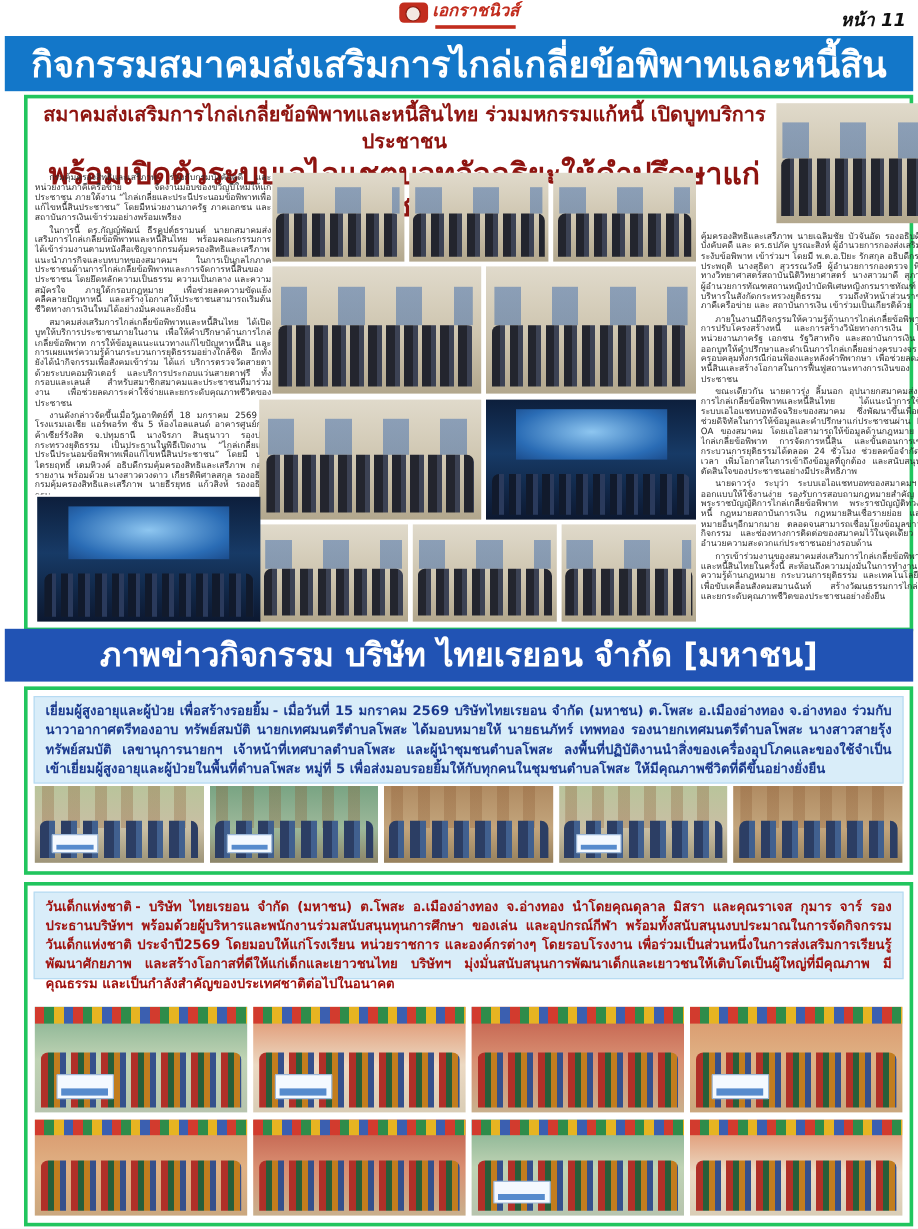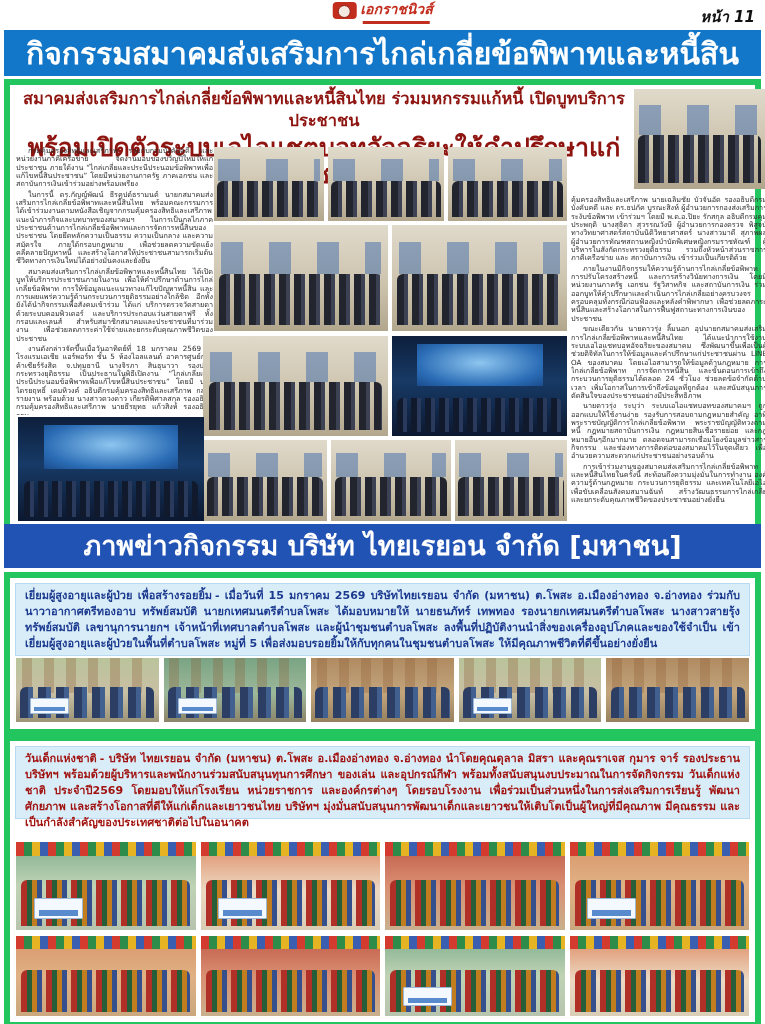--- a/index.html
+++ b/index.html
@@ -15,21 +15,21 @@
         background:#f3e9e2;border:1px solid #8c1d12;}
   .logo-txt{font-size:14px;font-weight:bold;font-style:italic;color:#c22d1e;position:relative;line-height:1;}
   .logo-txt::before{content:"";position:absolute;top:-5px;left:18%;right:18%;height:2px;background:#c22d1e;}
   .logo-txt::after{content:"";position:absolute;bottom:-5px;left:4%;right:4%;height:3px;background:#c22d1e;}
   
   .banner{position:absolute;left:4px;right:4px;display:flex;align-items:flex-start;justify-content:center;
           color:#fff;font-weight:bold;text-align:center;}
   .b1{top:30px;height:46px;background:#1377c9;font-size:30px;}
   .b2{top:524px;height:44px;background:#2153b4;font-size:27px;}
   
-  .sec{position:absolute;left:4px;right:4px;border:6px solid #22c55e;background:#fff;}
+  .sec{position:absolute;left:20px;right:4px;border:3px solid #22c55e;background:#fff;}
   .sec1{top:79px;height:441px;}
   .sec2{top:572px;height:151px;}
   .sec3{top:735px;height:281px;}
   
   .headline{position:absolute;left:6px;top:3px;width:616px;text-align:center;color:#8e1410;font-weight:bold;}
   .hl1{font-size:16.5px;line-height:1.35;}
   .hl2{font-size:25px;line-height:1.1;margin-top:1px;}
   .col{position:absolute;font-size:7.2px;line-height:1.16;color:#2b2b2b;text-align:justify;overflow:hidden;}
   .col p{margin:0 0 2px 0;text-indent:12px;}
   .col p.cont{text-indent:0;}

